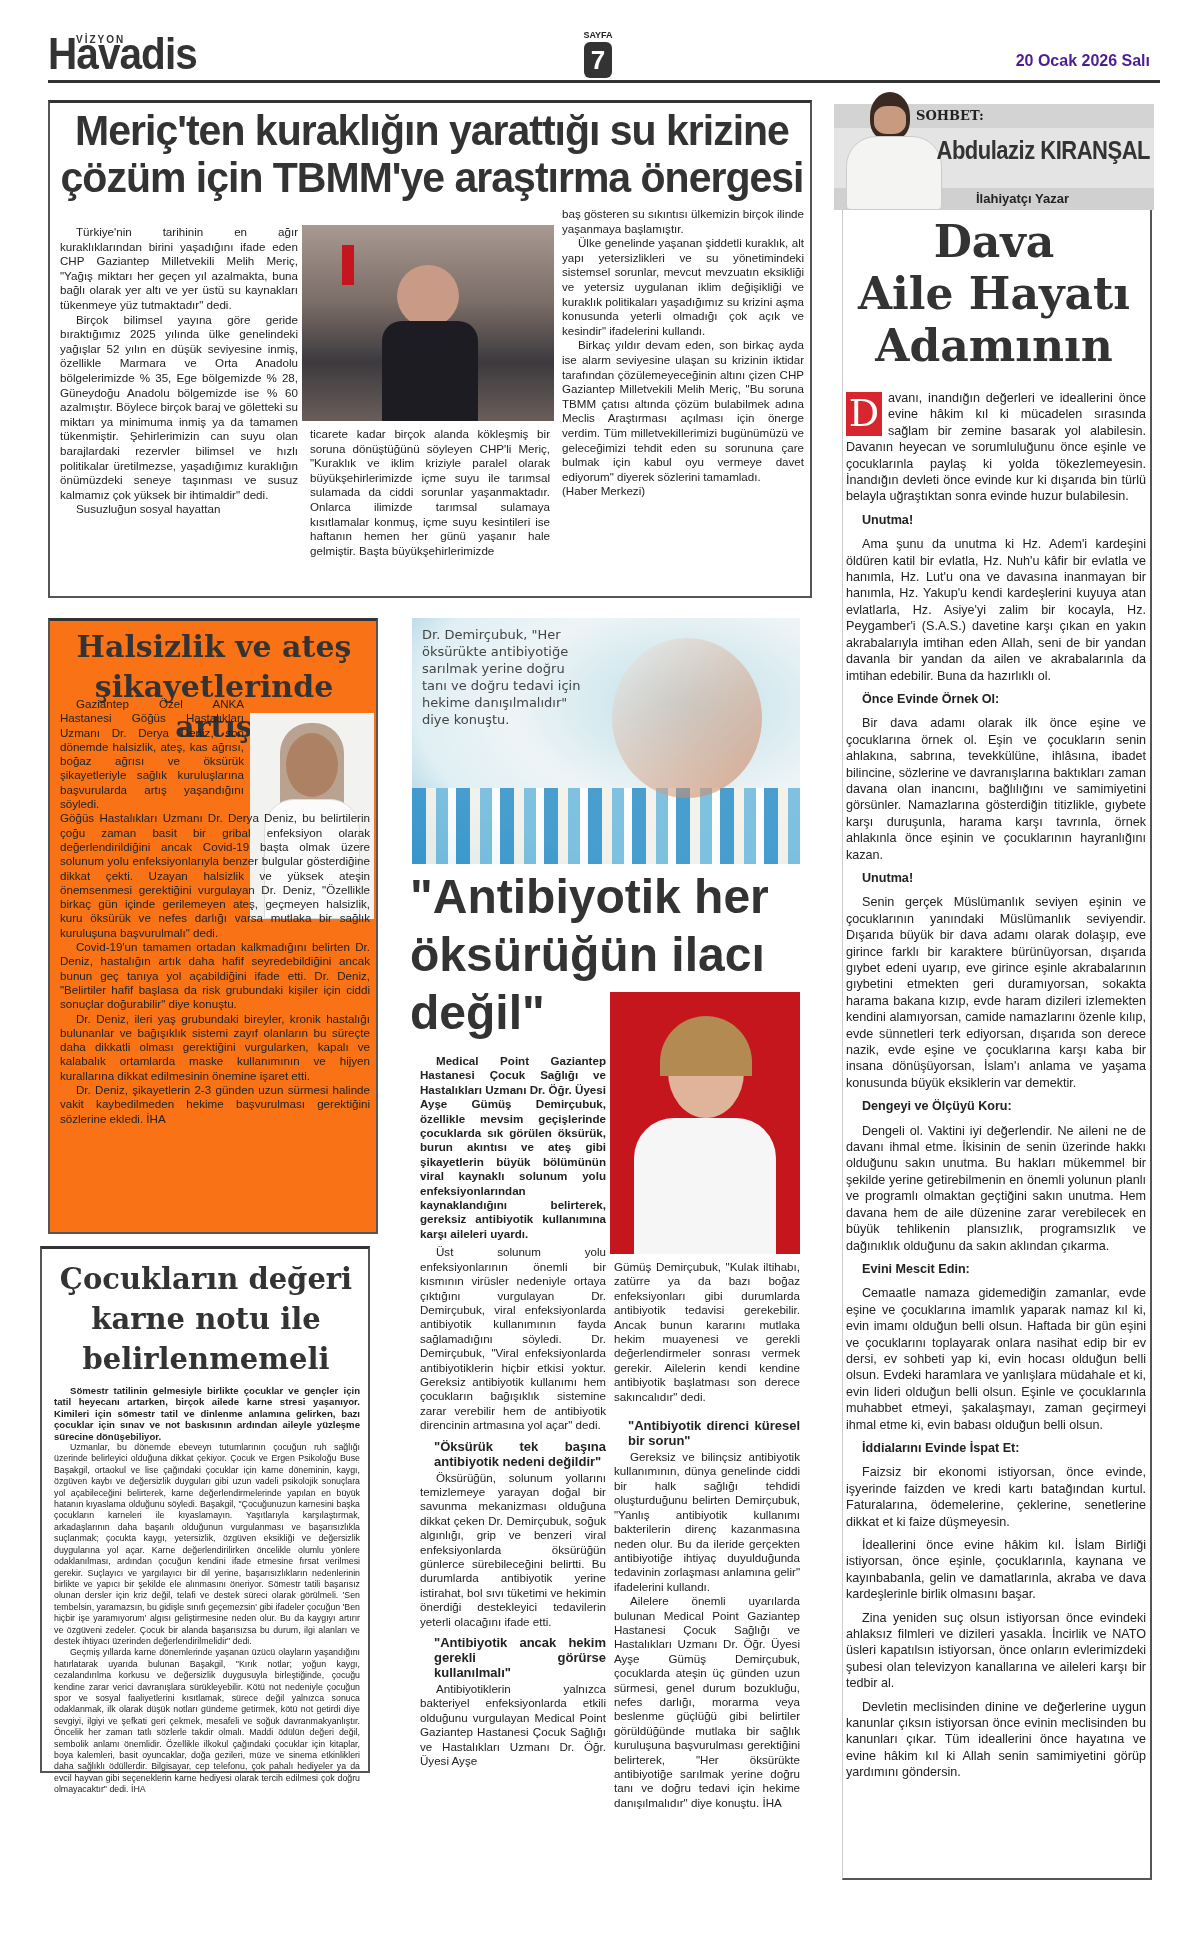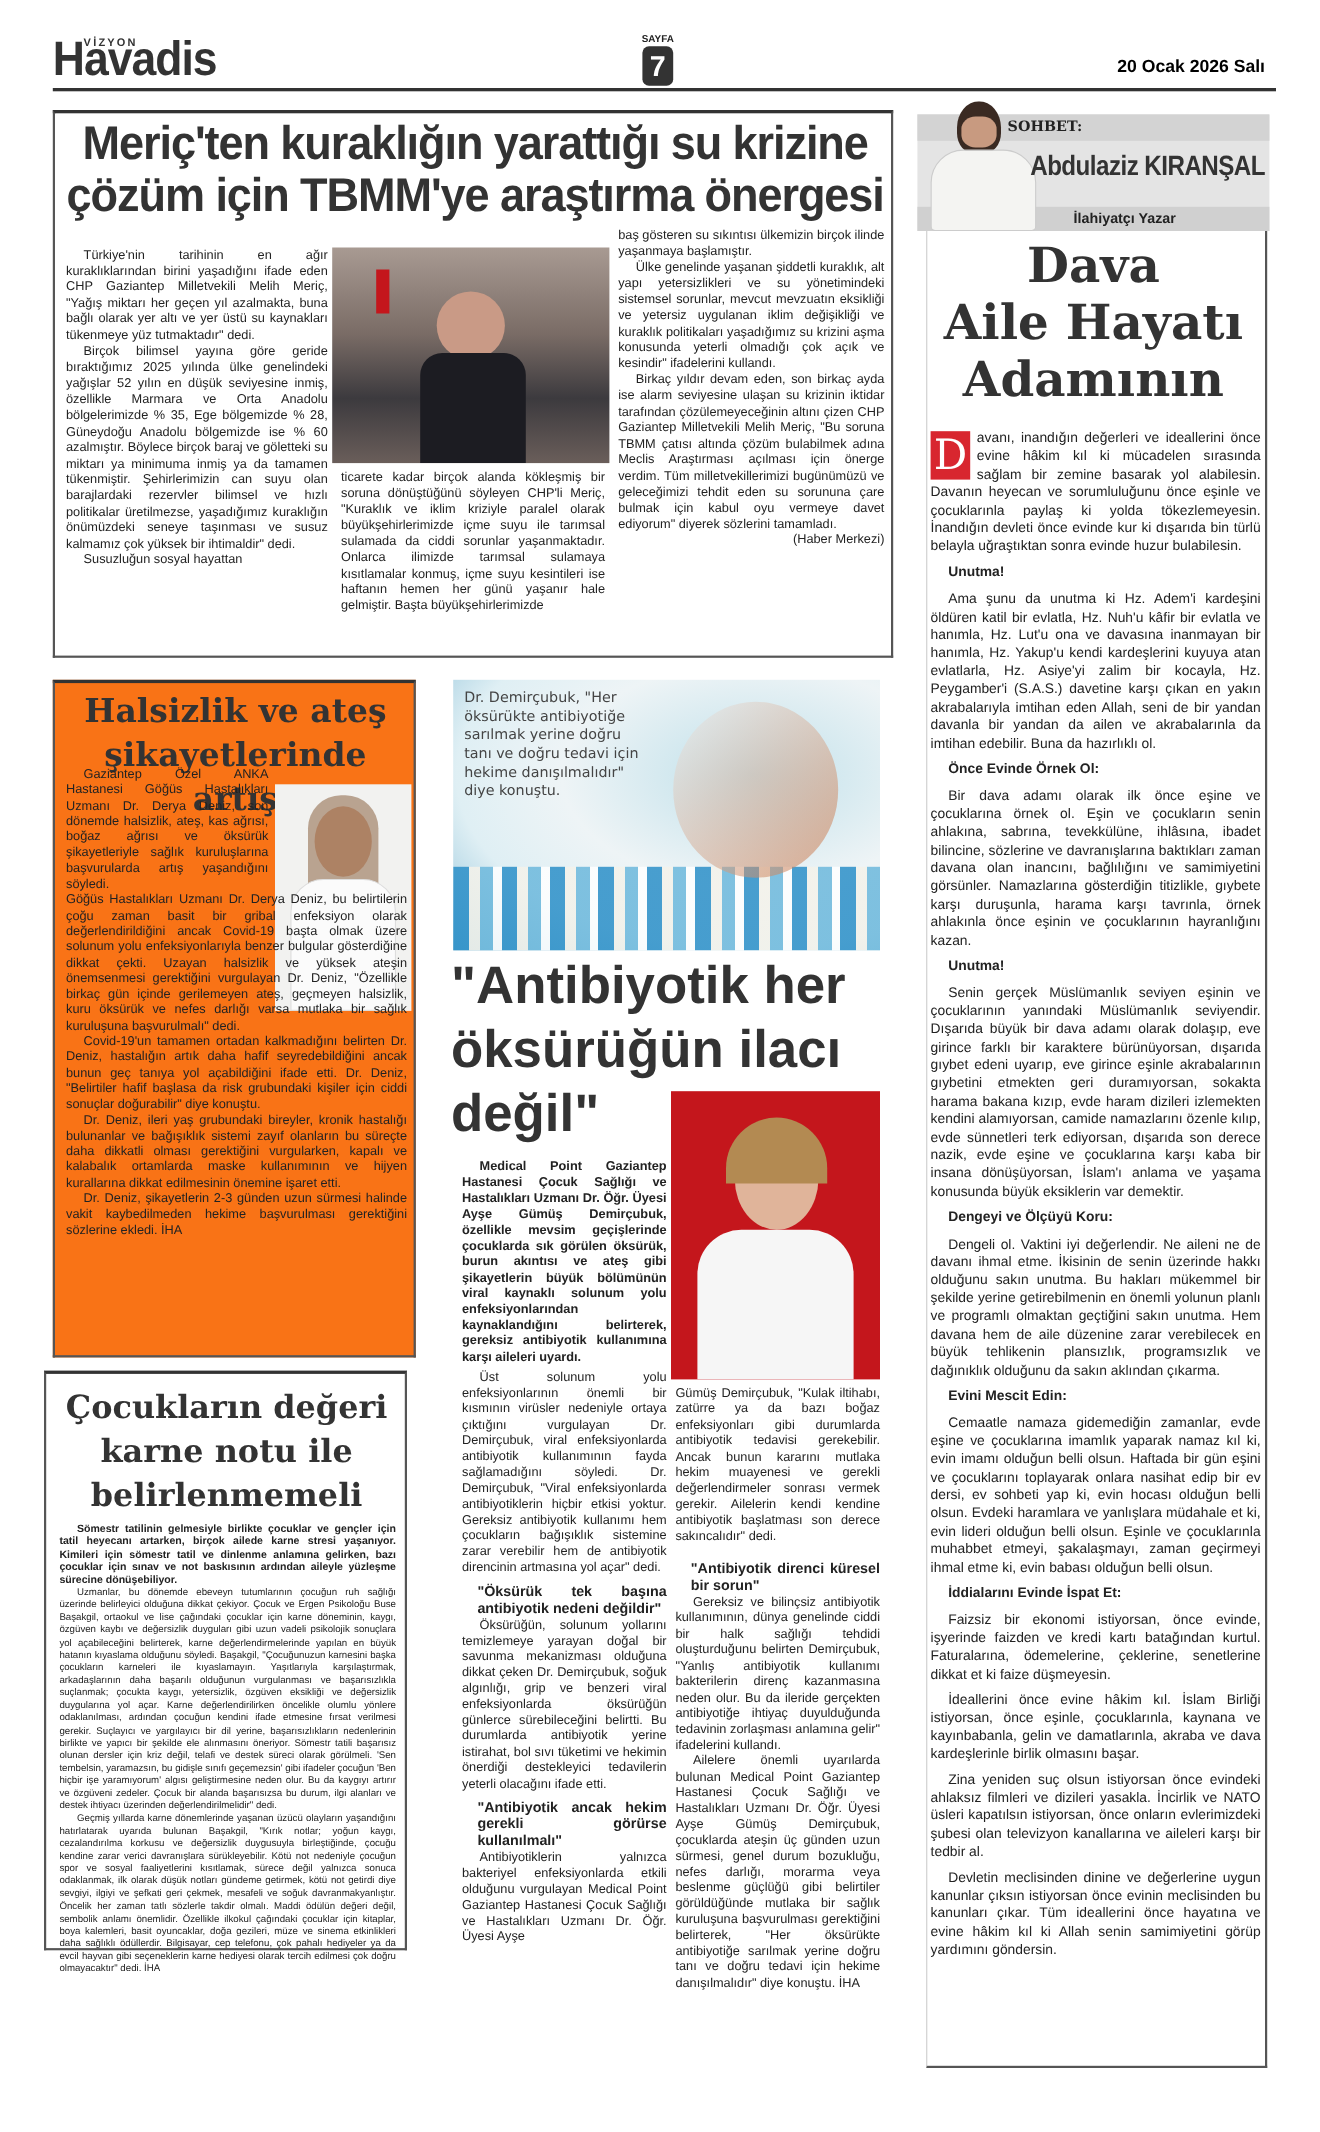--- a/index.html
+++ b/index.html
@@ -5,21 +5,21 @@
   *{box-sizing:border-box;margin:0;padding:0}
   body{width:1200px;height:1938px;background:#fff;font-family:"Liberation Sans",sans-serif;color:#222;position:relative;overflow:hidden}
   .abs{position:absolute}
   
   .logo{left:48px;top:28px}
   .logo .vz{font-size:10px;font-weight:bold;letter-spacing:2px;position:absolute;left:28px;top:6px;color:#333}
   .logo .hv{font-family:"Liberation Sans",sans-serif;font-size:44px;font-weight:bold;color:#333;letter-spacing:-1px;transform:scaleX(.92);transform-origin:left;display:block;line-height:52px}
   .page-no{left:578px;top:30px;text-align:center;width:40px}
   .page-no .lbl{font-size:9px;font-weight:bold;display:block}
   .page-no .num{display:block;background:#333;color:#fff;font-size:26px;font-weight:bold;border-radius:6px;width:28px;height:36px;line-height:36px;margin:2px auto 0}
-  .date{right:50px;top:52px;font-size:16px;font-weight:bold;color:#000000}
+  .date{right:50px;top:52px;font-size:16px;font-weight:bold;color:#4c1d95}
   .rule{left:48px;top:80px;width:1112px;height:3px;background:#333}
   .box{border:2px solid #555}
   .h1{font-family:"Liberation Sans",sans-serif;font-weight:bold;color:#333;line-height:1.1;letter-spacing:-1px}
   .col{font-size:11.6px;line-height:14.6px;text-align:justify;hyphens:auto}
   .col p{text-indent:16px}
   .col p.noi{text-indent:0}
   .sub{font-weight:bold;font-size:13px;line-height:15px;margin:6px 0 2px 14px}
   .img{background:#999;overflow:hidden}
   
   .rc{font-size:12.6px;line-height:16.4px;text-align:justify}
@@ -56,21 +56,21 @@
     <div style="position:absolute;left:95px;top:40px;width:62px;height:62px;border-radius:50%;background:#c99a86"></div>
     <div style="position:absolute;left:80px;top:96px;width:96px;height:100px;background:#1c1c22;border-radius:20px 20px 0 0"></div>
   </div>
   <div class="abs col" style="left:260px;top:324px;width:240px">
     <p class="noi">ticarete kadar birçok alanda kökleşmiş bir soruna dönüştüğünü söyleyen CHP'li Meriç, "Kuraklık ve iklim kriziyle paralel olarak büyükşehirlerimizde içme suyu ile tarımsal sulamada da ciddi sorunlar yaşanmaktadır. Onlarca ilimizde tarımsal sulamaya kısıtlamalar konmuş, içme suyu kesintileri ise haftanın hemen her günü yaşanır hale gelmiştir. Başta büyükşehirlerimizde</p>
   </div>
   <div class="abs col" style="left:512px;top:104px;width:242px">
     <p class="noi">baş gösteren su sıkıntısı ülkemizin birçok ilinde yaşanmaya başlamıştır.</p>
     <p>Ülke genelinde yaşanan şiddetli kuraklık, alt yapı yetersizlikleri ve su yönetimindeki sistemsel sorunlar, mevcut mevzuatın eksikliği ve yetersiz uygulanan iklim değişikliği ve kuraklık politikaları yaşadığımız su krizini aşma konusunda yeterli olmadığı çok açık ve kesindir" ifadelerini kullandı.</p>
     <p>Birkaç yıldır devam eden, son birkaç ayda ise alarm seviyesine ulaşan su krizinin iktidar tarafından çözülemeyeceğinin altını çizen CHP Gaziantep Milletvekili Melih Meriç, "Bu soruna TBMM çatısı altında çözüm bulabilmek adına Meclis Araştırması açılması için önerge verdim. Tüm milletvekillerimizi bugünümüzü ve geleceğimizi tehdit eden su sorununa çare bulmak için kabul oyu vermeye davet ediyorum" diyerek sözlerini tamamladı.</p>
-    <div style="text-align:right">(Haber Merkezi)</div>
+    <div style="">(Haber Merkezi)</div>
   </div>
 </div>
 
 <div class="abs box" style="left:48px;top:618px;width:330px;height:616px;background:#f97316;border-top:3px solid #333">
   <div class="abs slab" style="left:6px;top:6px;width:316px;font-size:30px;line-height:40px">
     <div>Halsizlik ve ateş</div>
     <div>şikayetlerinde artış</div>
   </div>
   <div class="abs img" style="left:200px;top:92px;width:124px;height:206px;background:#f2f2f0">
     <div style="position:absolute;left:36px;top:20px;width:52px;height:64px;border-radius:50%;background:#d8a88e"></div>

